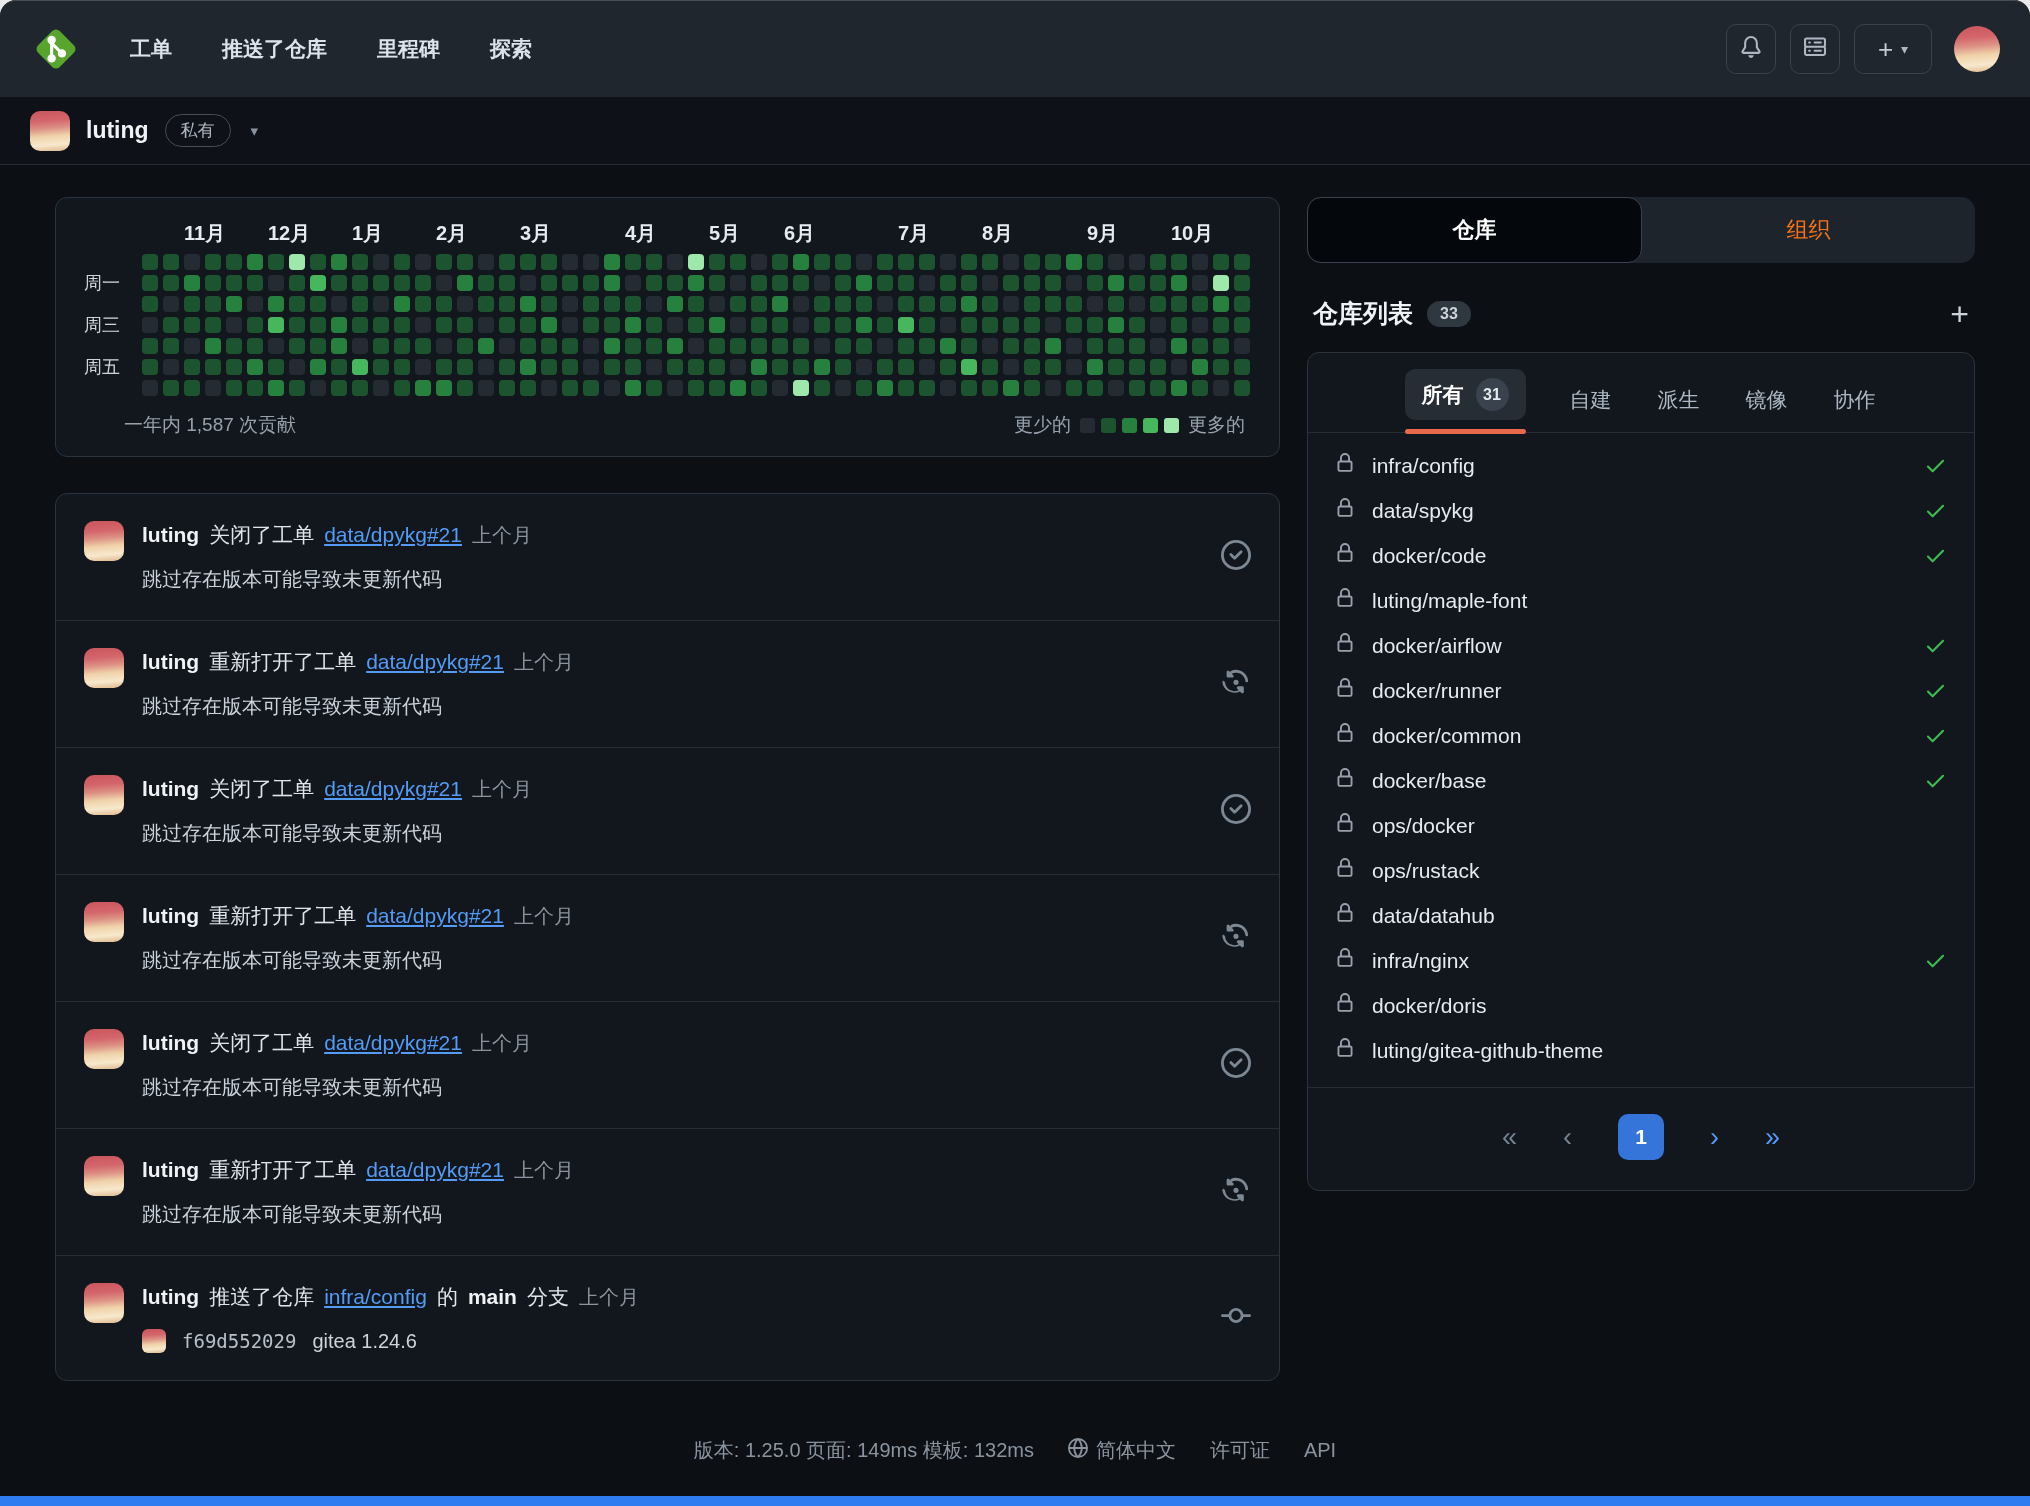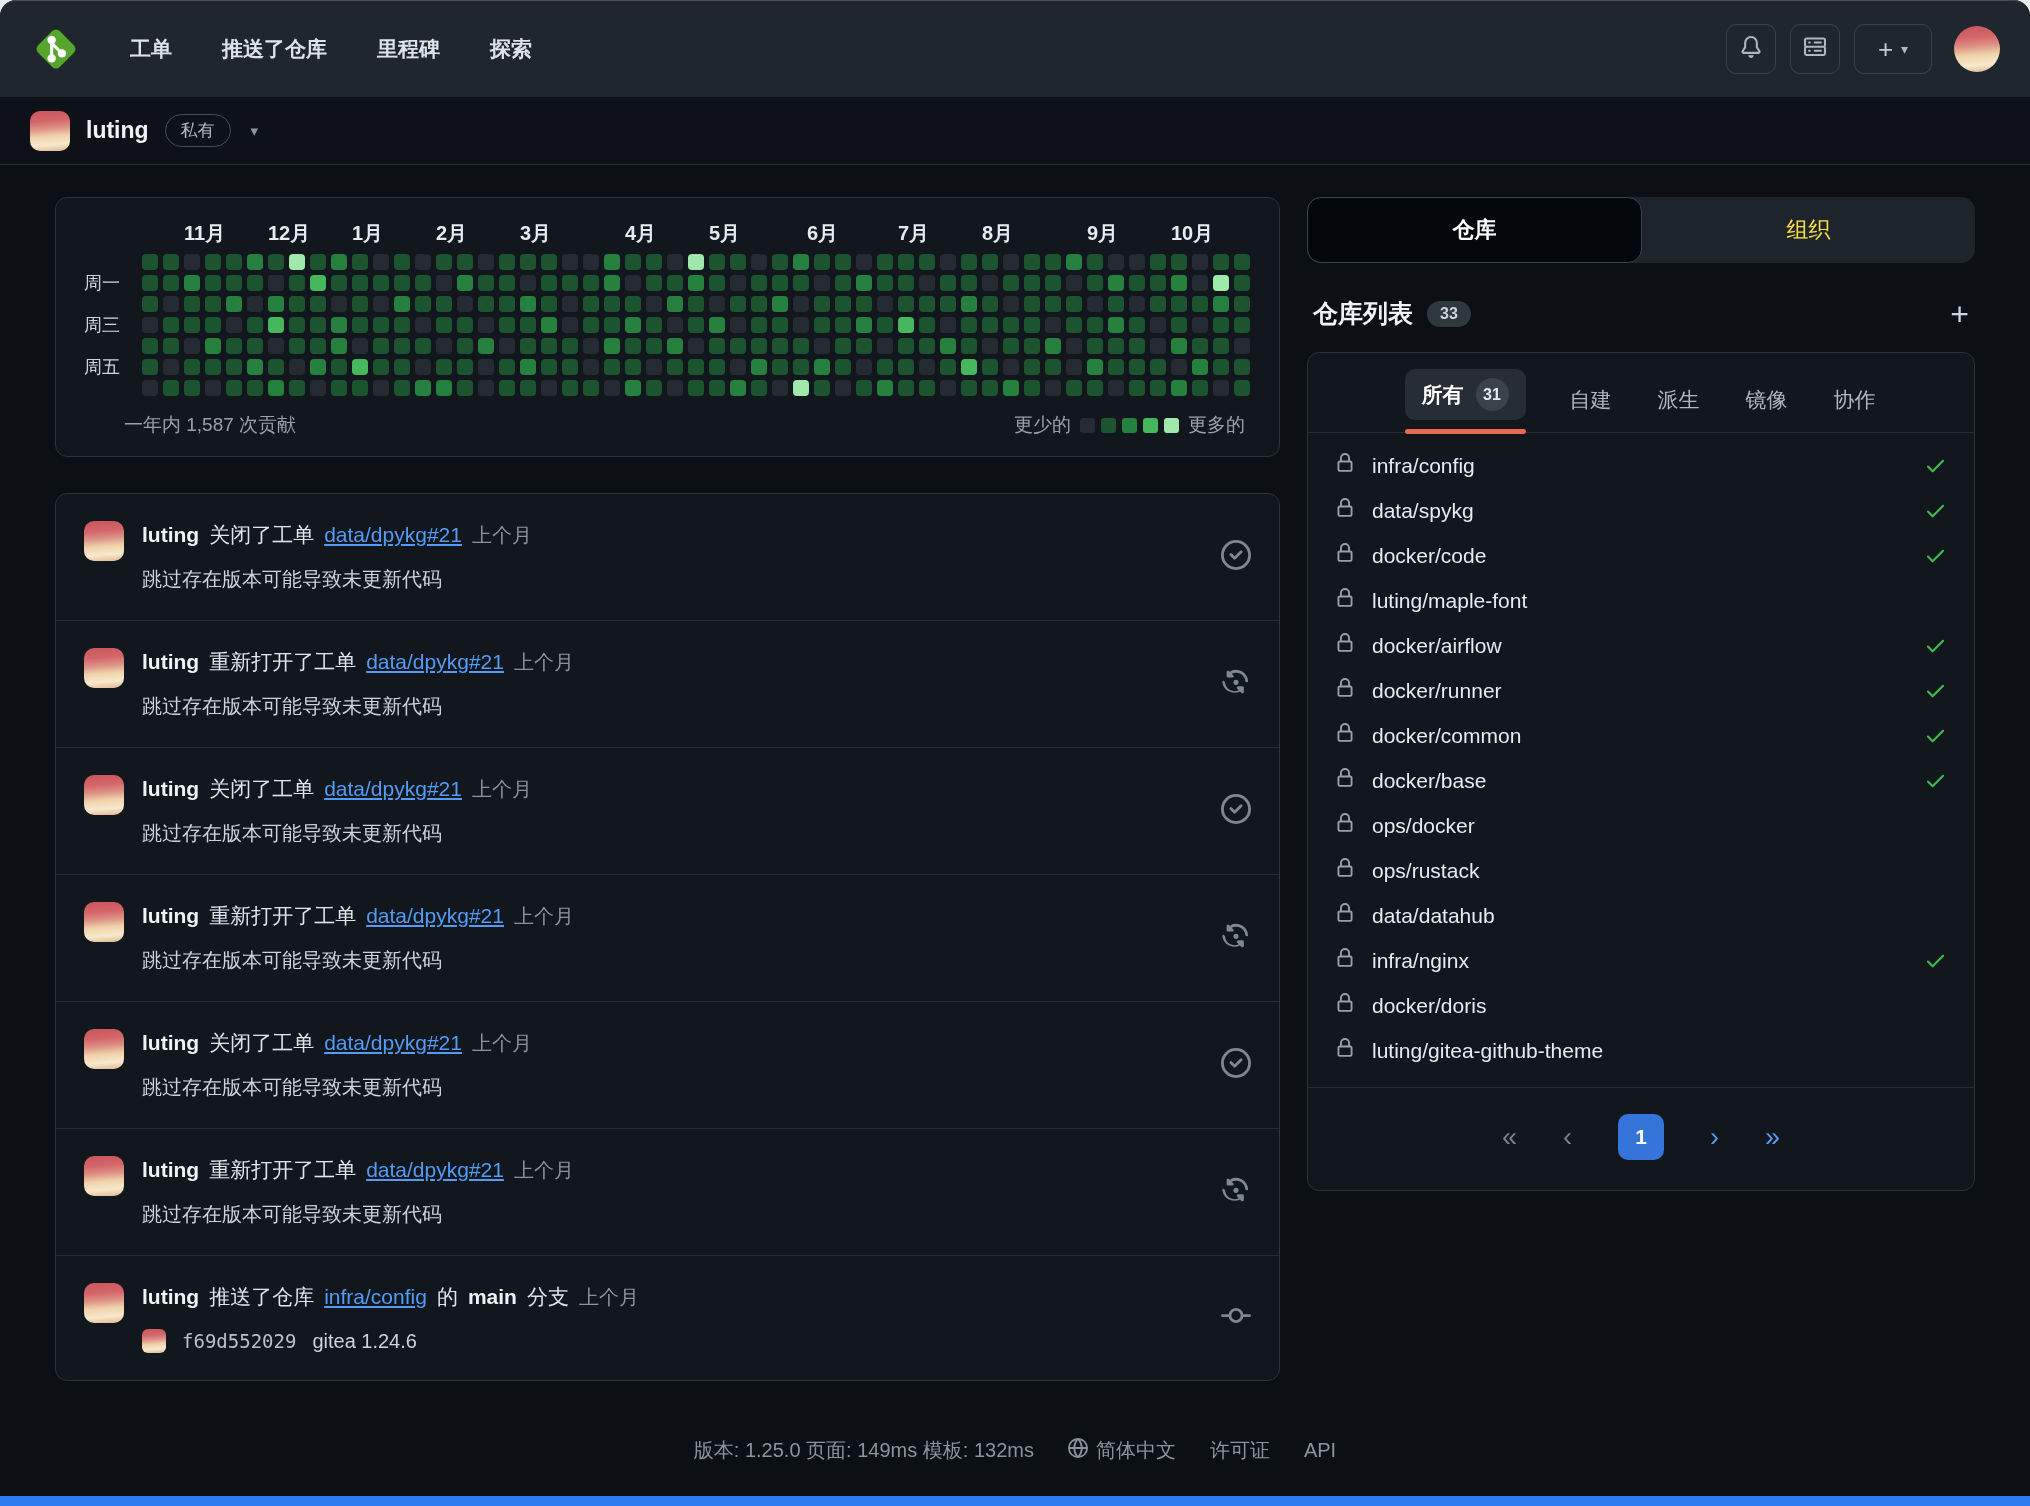--- a/index.html
+++ b/index.html
@@ -60,21 +60,21 @@
   .feed-body { margin-top:17px; font-size:20px; color:#ccd3da; }
   .commit-line { display:flex; align-items:center; gap:16px; margin-top:18px; }
   .commit-avatar { width:24px; height:24px; border-radius:6px; }
   .commit-sha { font-family:"DejaVu Sans Mono",monospace; font-size:19px; color:#b8c0c9; }
   .commit-msg { font-size:20px; color:#ccd3da; }
   .feed-icon { align-self:center; color:#7d8893; flex:none; }
   .feed-icon svg { width:30px; height:30px; }
 
   
   .seg { display:flex; background:#1d242c; border-radius:14px; height:66px; }
-  .seg-tab { flex:1; display:flex; align-items:center; justify-content:center; font-size:22px; color:#fde047; cursor:pointer; }
+  .seg-tab { flex:1; display:flex; align-items:center; justify-content:center; font-size:22px; color:#f97316; cursor:pointer; }
   .seg-tab.active { background:#04070b; border:1px solid #3a434e; border-radius:14px; font-weight:700; color:#ffffff; }
   .repo-head { display:flex; align-items:center; gap:14px; margin:34px 6px 0; }
   .repo-head-title { font-size:25px; font-weight:700; color:#f0f3f6; }
   .count-badge { background:#2f373f; color:#cdd3da; font-size:16px; font-weight:700; border-radius:14px; padding:4px 13px; }
   .add-btn { margin-left:auto; color:#cdd3da; font-size:32px; font-weight:300; cursor:pointer; line-height:1; }
 
   .repo-panel { margin-top:22px; }
   .search-row { margin:20px; display:flex; border:1px solid #2b333d; border-radius:10px; background:#0b0f14; height:54px; overflow:hidden; }
   .search-left { flex:1; display:flex; align-items:center; gap:13px; padding:0 16px; color:#8b949e; }
   .search-left svg { width:21px; height:21px; flex:none; }
@@ -161,21 +161,21 @@
     <div class="left-col">
       <div class="card heatmap-card">
         <div class="hm-months" id="hm-months">
             <span class="hm-month" style="left: 42px;">11月</span>
             <span class="hm-month" style="left: 126px;">12月</span>
             <span class="hm-month" style="left: 210px;">1月</span>
             <span class="hm-month" style="left: 294px;">2月</span>
             <span class="hm-month" style="left: 378px;">3月</span>
             <span class="hm-month" style="left: 483px;">4月</span>
             <span class="hm-month" style="left: 567px;">5月</span>
-            <span class="hm-month" style="left: 665px;">6月</span>
+            <span class="hm-month" style="left: 642px;">6月</span>
             <span class="hm-month" style="left: 756px;">7月</span>
             <span class="hm-month" style="left: 840px;">8月</span>
             <span class="hm-month" style="left: 945px;">9月</span>
             <span class="hm-month" style="left: 1029px;">10月</span>
           </div>
         <div class="hm-body">
           <div class="hm-days" id="hm-days">
               <span class="hm-day" style="grid-row: 2;">周一</span>
               <span class="hm-day" style="grid-row: 4;">周三</span>
               <span class="hm-day" style="grid-row: 6;">周五</span>

